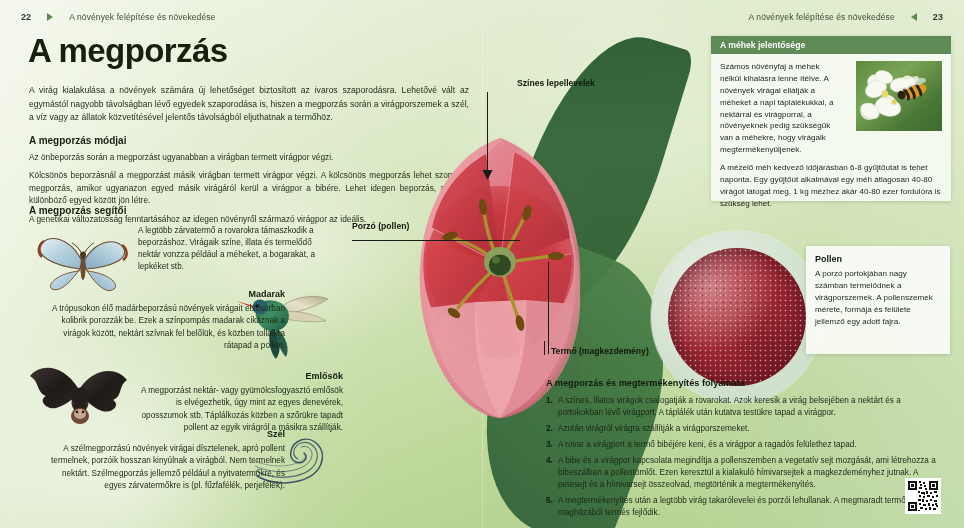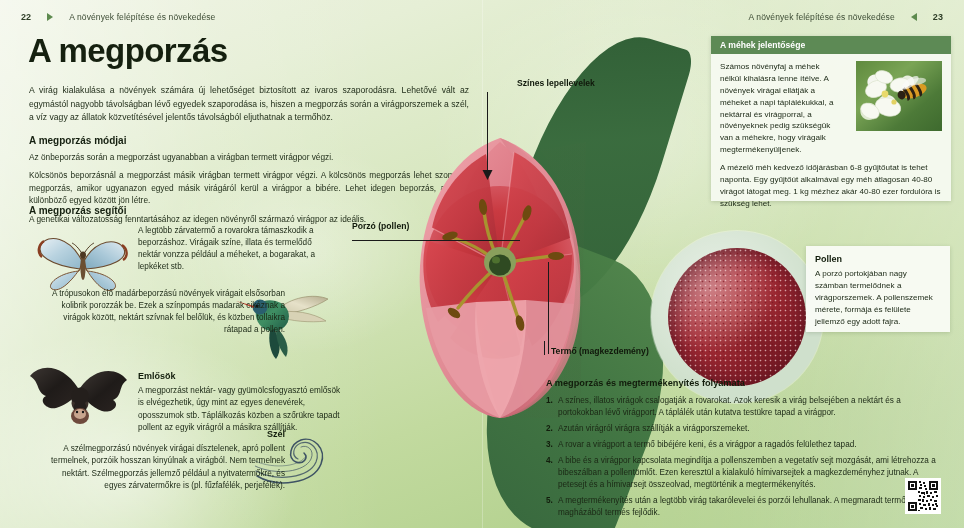--- a/index.html
+++ b/index.html
@@ -70,21 +70,21 @@
   #segitoi { left: 29px; top: 203px; width: 200px; }
 
   
   .item { position: absolute; font-size: 8.2px; line-height: 1.48; color: #1b2815; }
   .item h4 { font-size: 9px; font-weight: 700; color: #121d0c; margin-bottom: 2px; }
   .item.left-al { text-align: left; }
   .item.right-al { text-align: right; }
 
   #it-rovarok { left: 138px; top: 225px; width: 195px; }
   #it-madarak { left: 40px;  top: 288px; width: 245px; text-align: right; }
-  #it-emlosok { left: 138px; top: 370px; width: 205px; }
+  #it-emlosok { left: 138px; top: 370px; width: 205px; text-align: right; }
   #it-szel    { left: 38px;  top: 428px; width: 247px; text-align: right; }
 
   
   .ill { position: absolute; }
   #ill-butterfly { left: 34px; top: 231px; width: 98px; height: 72px; }
   #ill-bird      { left: 236px; top: 277px; width: 98px; height: 86px; }
   #ill-bat       { left: 26px; top: 358px; width: 105px; height: 78px; }
   #ill-swirl     { left: 255px; top: 424px; width: 82px; height: 70px; }
 
   
@@ -167,21 +167,21 @@
     background:
       radial-gradient(circle at 22% 30%, #f4f6ef 0 7px, rgba(0,0,0,0) 8px),
       radial-gradient(circle at 36% 62%, #eef2e6 0 9px, rgba(0,0,0,0) 10px),
       radial-gradient(circle at 60% 30%, #e8eede 0 6px, rgba(0,0,0,0) 7px),
       radial-gradient(circle at 15% 72%, #dfe9d2 0 8px, rgba(0,0,0,0) 9px),
       linear-gradient(140deg, #5f8a3e 0%, #7aa455 35%, #4d7a38 70%, #3e6a2e 100%);
     position: relative; overflow: hidden;
   }
   .bees-bottom { margin-top: 6px; }
 
-  #box-pollen { left: 806px; top: 246px; width: 144px; height: 86px; }
+  #box-pollen { left: 806px; top: 246px; width: 144px; height: 108px; }
   #box-pollen .box-body { padding: 7px 9px; }
   #box-pollen h4 { font-size: 9px; font-weight: 700; color: #121d0c; margin-bottom: 2px; }
 
   
   #process {
     position: absolute; left: 546px; top: 377px; width: 400px;
     font-size: 8.2px; line-height: 1.47; color: #1b2815;
   }
   #process h3 { font-size: 9.2px; font-weight: 700; color: #121d0c; margin-bottom: 4px; }
   #process ol { list-style: none; counter-reset: step; }
@@ -315,20 +315,21 @@
       <path d="M0 37 C20 46, 46 42, 51 32" stroke-width=".9" opacity=".55"></path>
     </g>
   </svg>
 </div>
 
 <div class="item left-al" id="it-rovarok">
   <div>A legtöbb zárvatermő a rovarokra támaszkodik a beporzáshoz. Virágaik színe, illata és termelődő nektár vonzza például a méheket, a bogarakat, a lepkéket stb.</div>
 </div>
 
 <div class="item right-al" id="it-madarak">
+  <h4>Madarak</h4>
   <div>A trópusokon élő madárbeporzású növények virágait elsősorban kolibrik porozzák be. Ezek a színpompás madarak cikáznak a virágok között, nektárt szívnak fel belőlük, és közben tollaikra rátapad a pollen.</div>
 </div>
 
 <div class="item left-al" id="it-emlosok">
   <h4>Emlősök</h4>
   <div>A megporzást nektár- vagy gyümölcsfogyasztó emlősök is elvégezhetik, úgy mint az egyes denevérek, oposszumok stb. Táplálkozás közben a szőrükre tapadt pollent az egyik virágról a másikra szállítják.</div>
 </div>
 
 <div class="item right-al" id="it-szel">
   <h4>Szél</h4>

